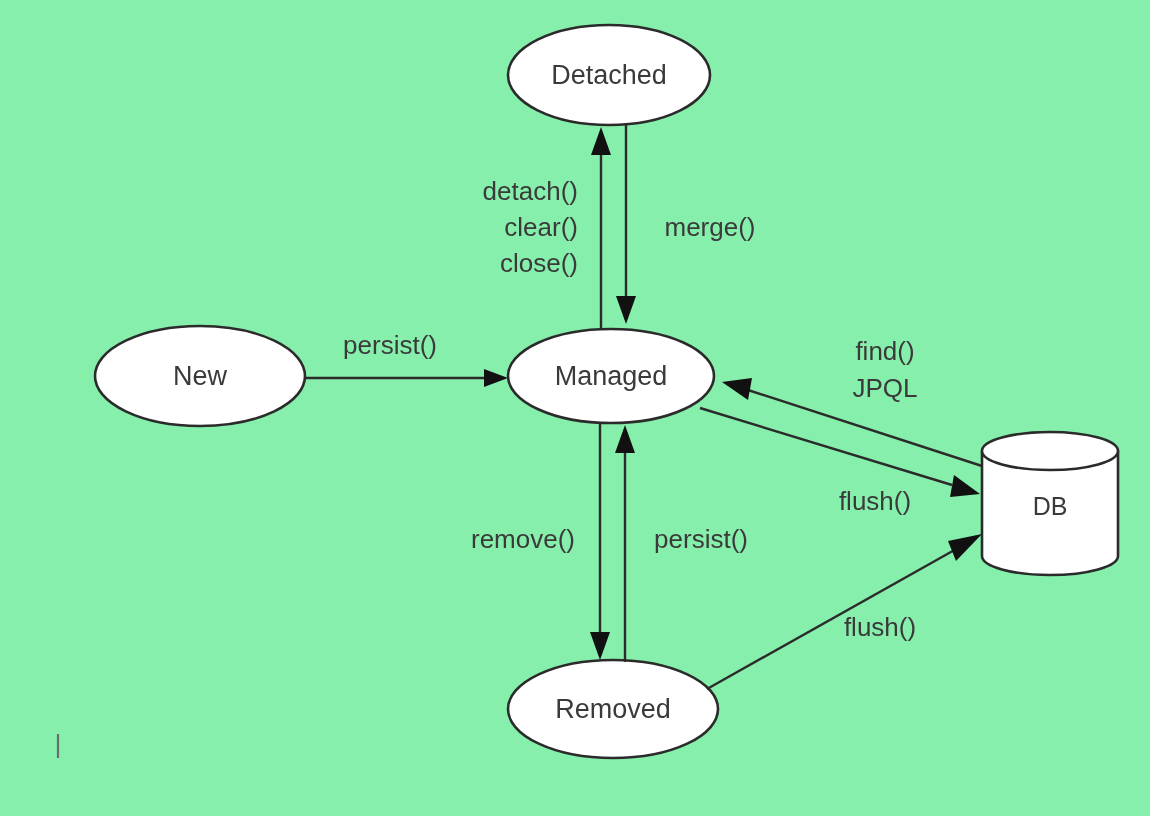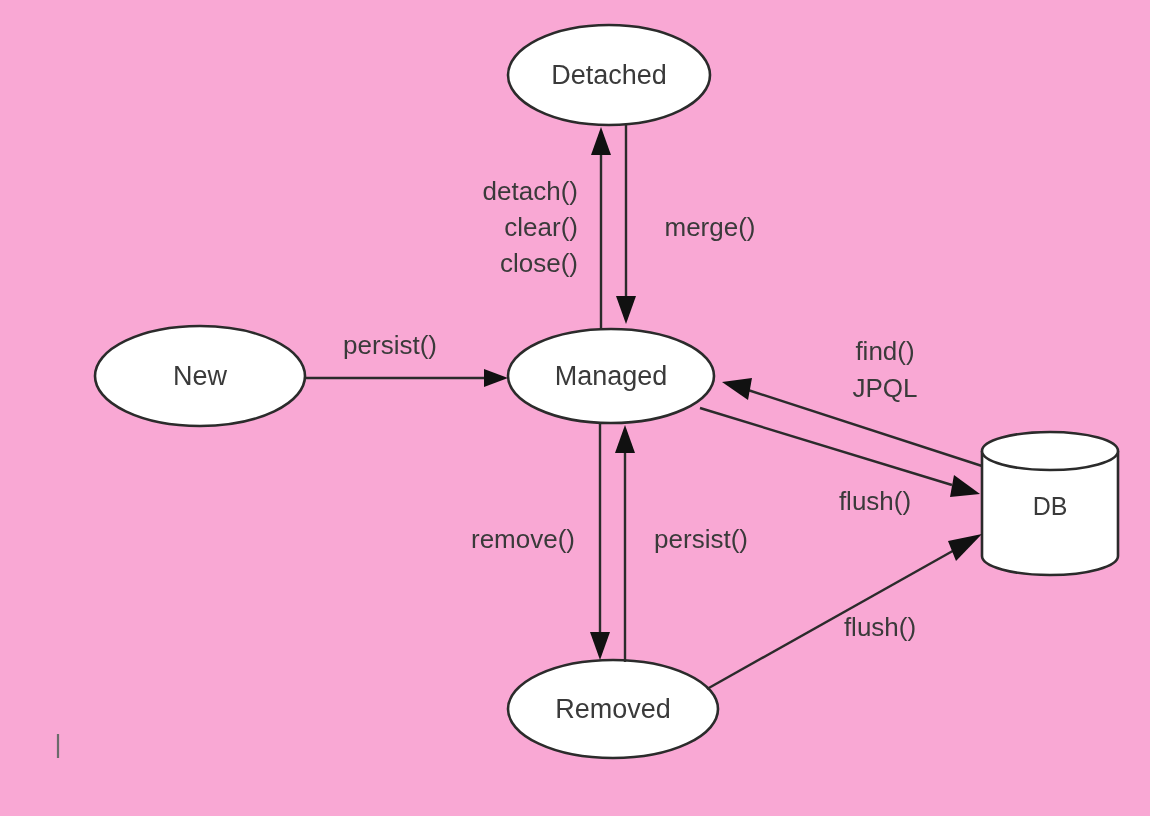--- a/index.html
+++ b/index.html
@@ -10,21 +10,21 @@
   body {
     width: 1150px;
     height: 816px;
     font-family: "Liberation Sans", sans-serif;
     overflow: hidden;
   }
   #diagram-root {
     position: relative;
     width: 1150px;
     height: 816px;
-    background: #f9a8d4;
+    background: #86efac;
   }
   svg.diagram {
     display: block;
     width: 1150px;
     height: 816px;
   }
   .node-shape {
     fill: #ffffff;
     stroke: #2b2b2b;
     stroke-width: 2.6;

